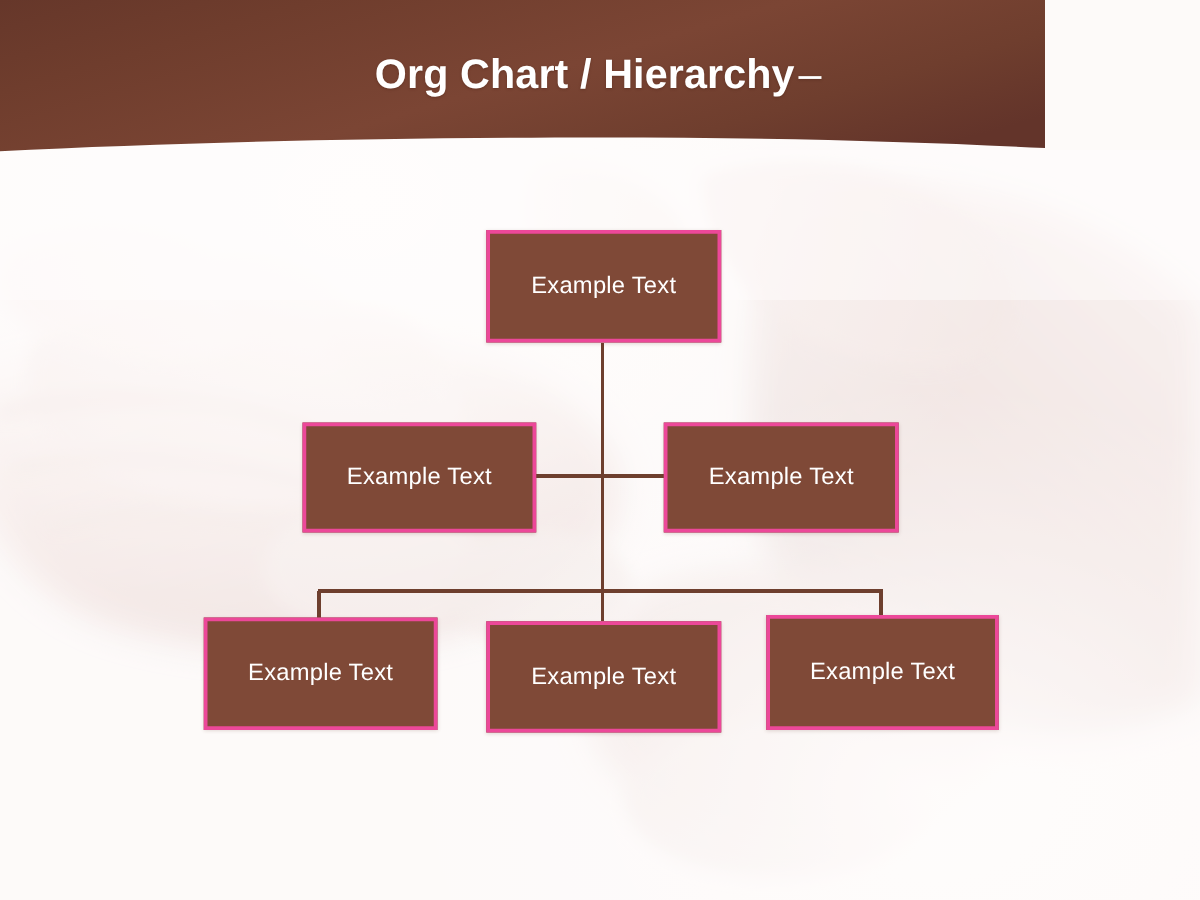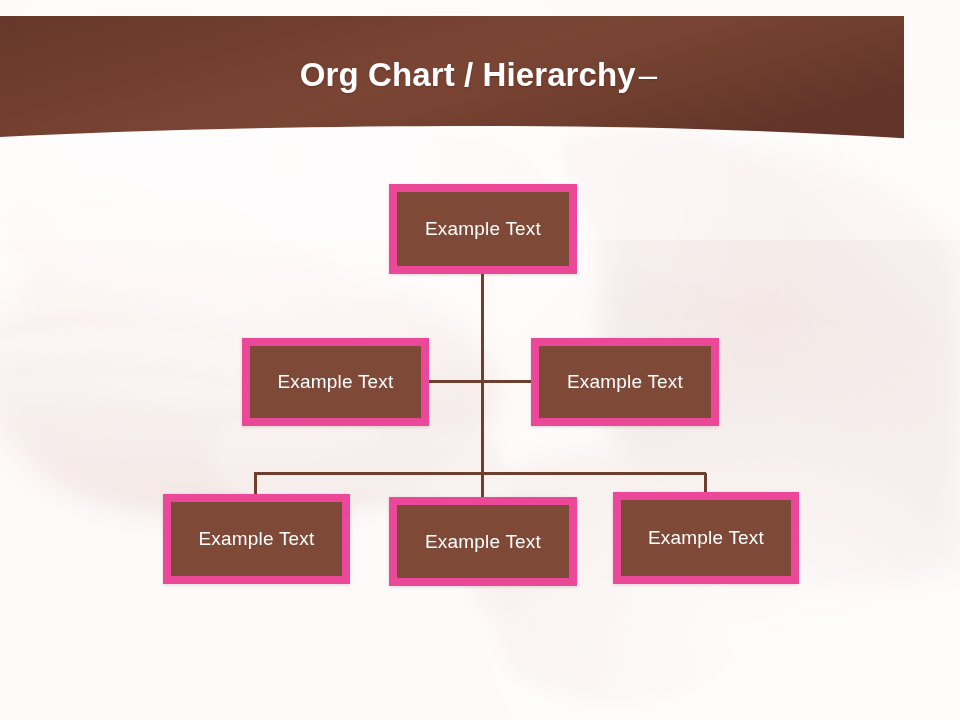--- a/index.html
+++ b/index.html
@@ -23,22 +23,22 @@
   .photo-bg {
     position: absolute;
     inset: 0;
     overflow: hidden;
   }
   .photo-bg svg { display: block; width: 960px; height: 720px; }
 
   
   .header {
     position: absolute;
-    top: 16px; left: 0;
-    width: 904px;
+    top: 0; left: 0;
+    width: 836px;
     height: 135px;
     overflow: hidden;
   }
   .header svg { display: block; width: 960px; height: 135px; }
 
   .header-title {
     position: absolute;
     top: 0; left: 0;
     width: 960px;
     height: 118px;
@@ -60,21 +60,21 @@
     position: absolute;
     inset: 0;
     pointer-events: none;
   }
   .connectors svg { display: block; width: 960px; height: 720px; }
 
   
   .node {
     position: absolute;
     background: #7f4937;
-    border: 8px solid #ec4899;
+    border: 3px solid #ec4899;
     display: flex;
     align-items: center;
     justify-content: center;
     color: #ffffff;
     font-size: 19px;
     font-weight: 400;
     letter-spacing: 0.2px;
     white-space: nowrap;
     box-shadow: 0 1px 3px rgba(90,50,35,0.18);
   }

